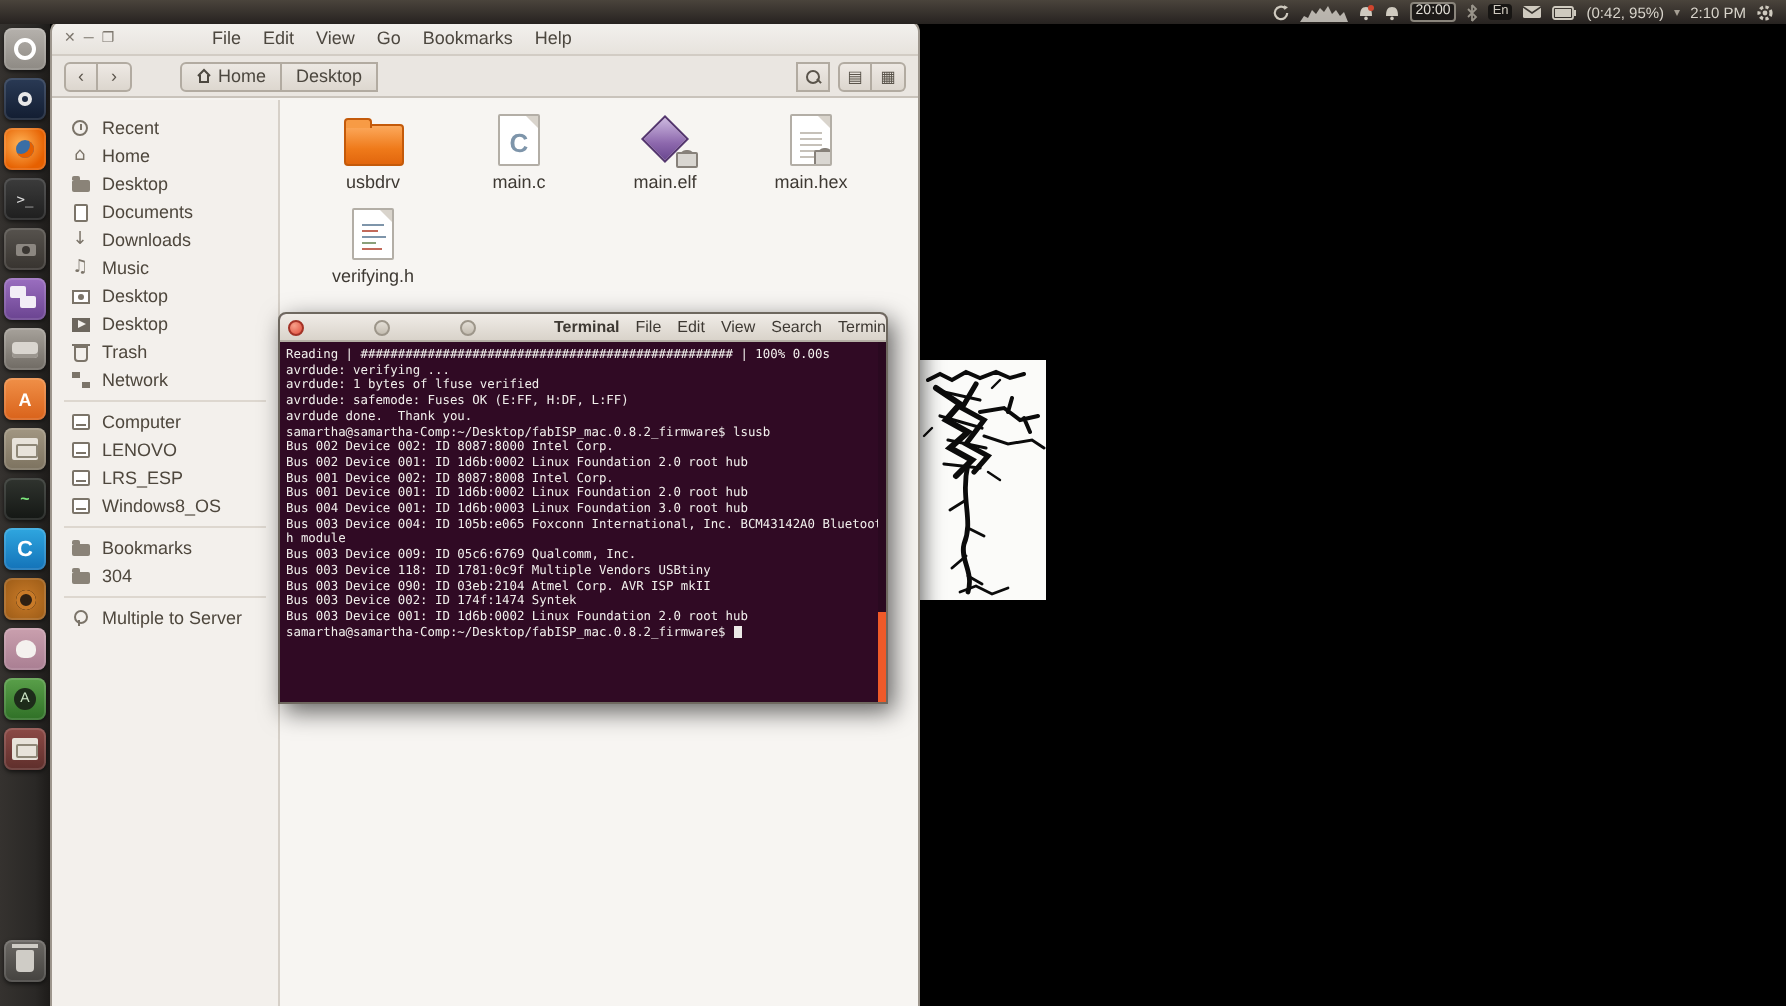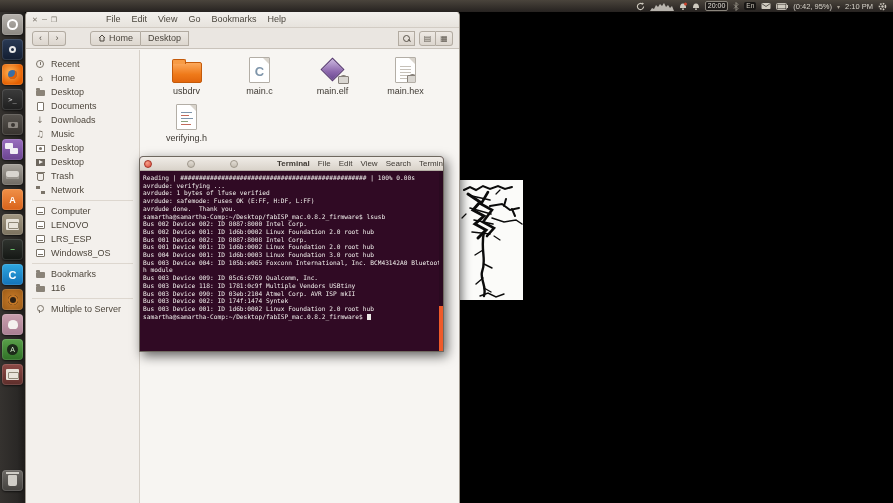--- a/index.html
+++ b/index.html
@@ -440,21 +440,21 @@
         <div class="sb-item">
             <span class="sb-ic">
               <span class="ic-folder-s"></span>
             </span>
             <span>Bookmarks</span>
           </div>
         <div class="sb-item">
             <span class="sb-ic">
               <span class="ic-folder-s"></span>
             </span>
-            <span>116</span>
+            <span>304</span>
           </div>
         <div class="sb-sep"></div>
         <div class="sb-item">
             <span class="sb-ic">
               <span class="ic-server"></span>
             </span>
             <span>Multiple to Server</span>
           </div>
       </div>
       <div id="fm-content">

